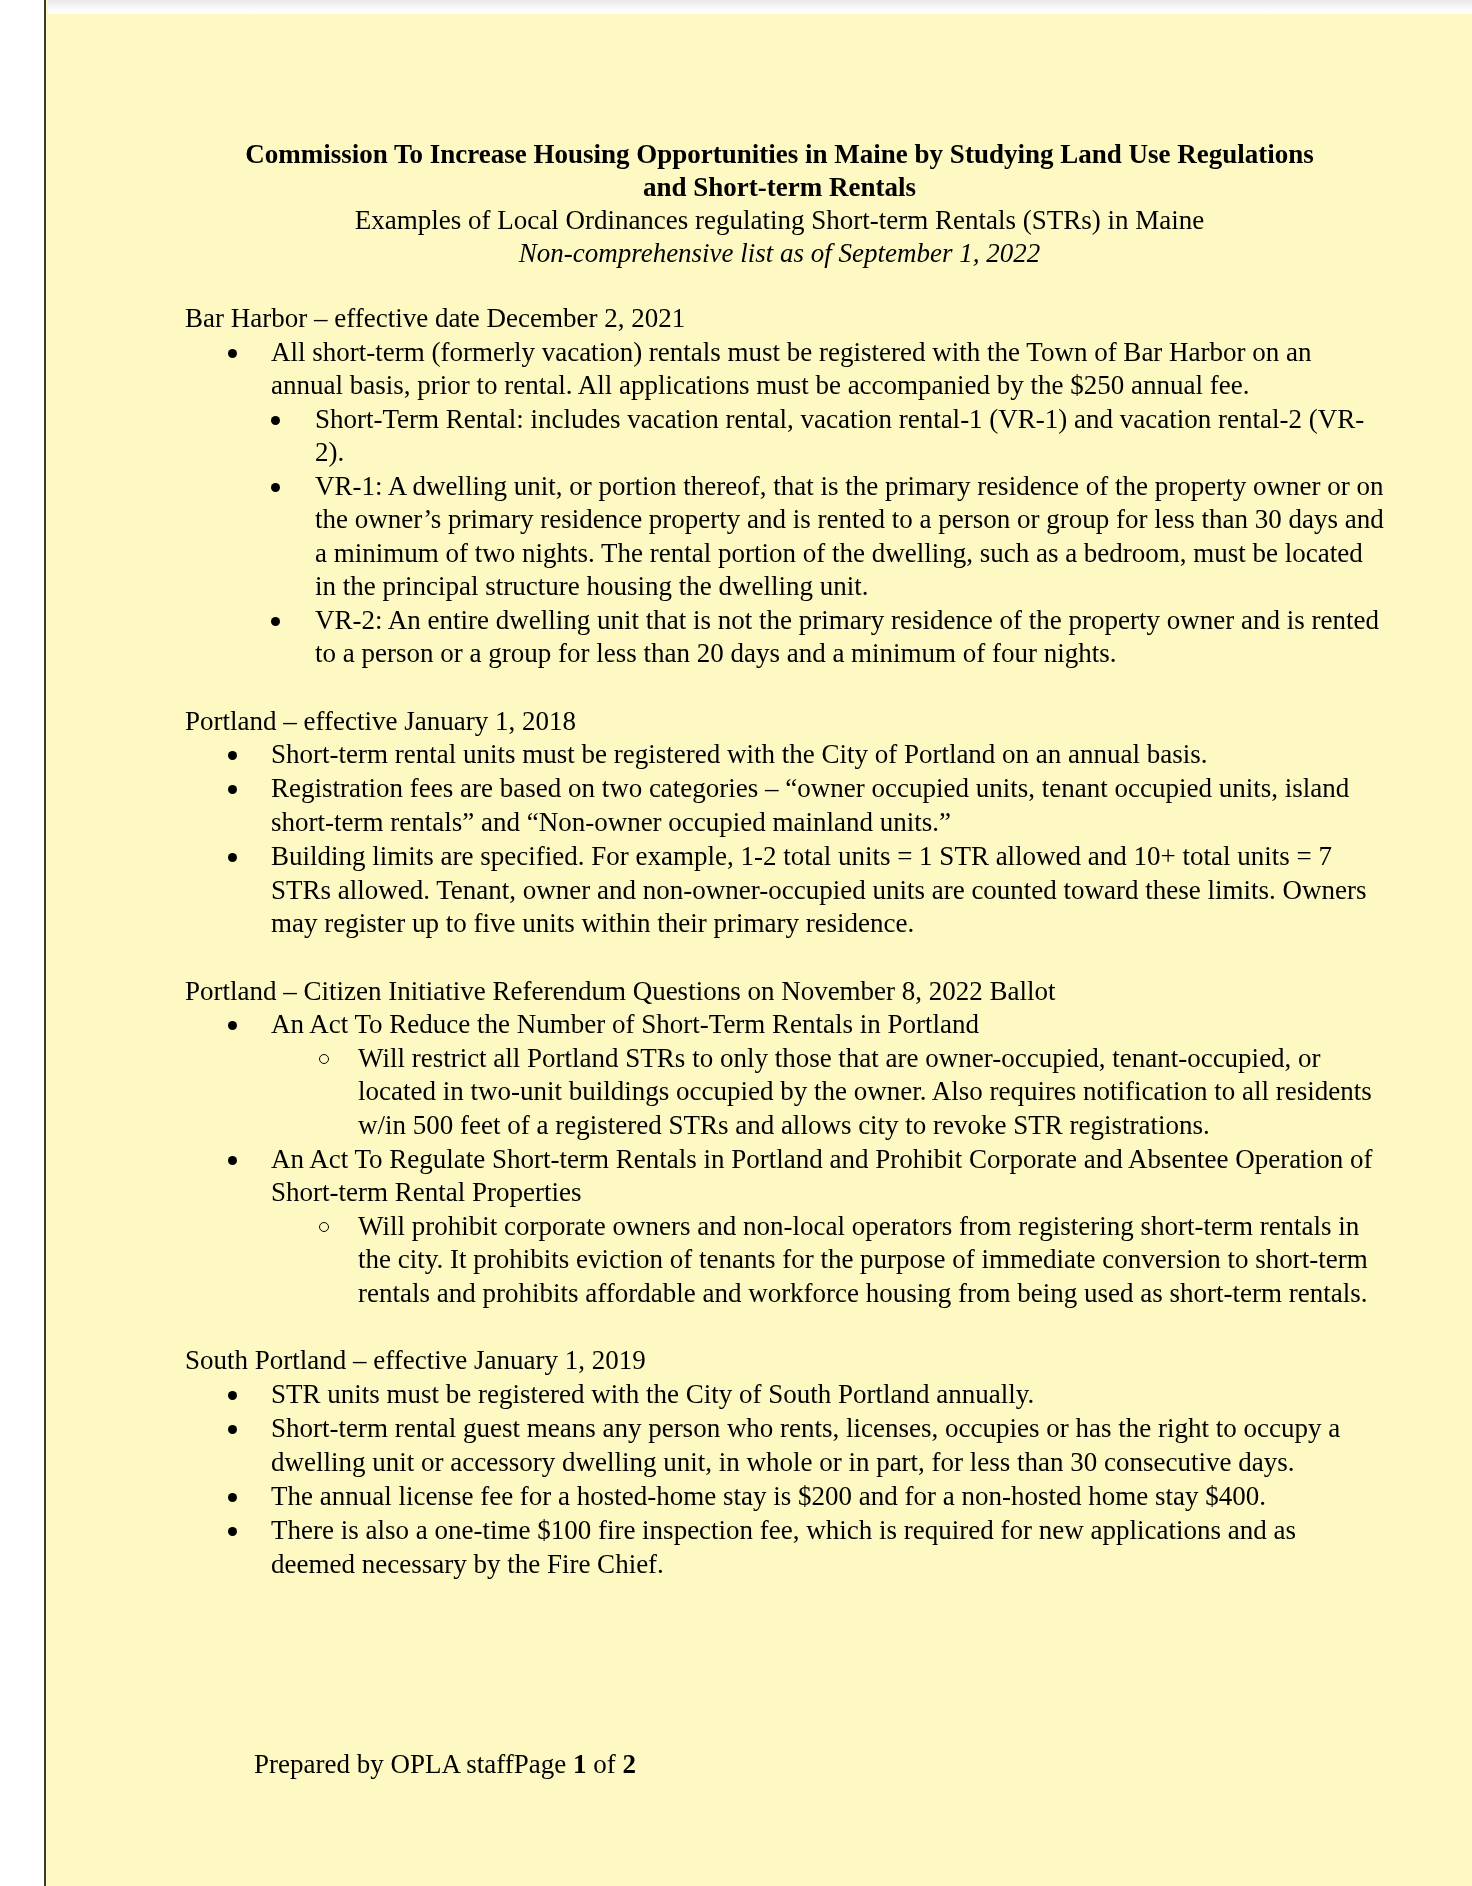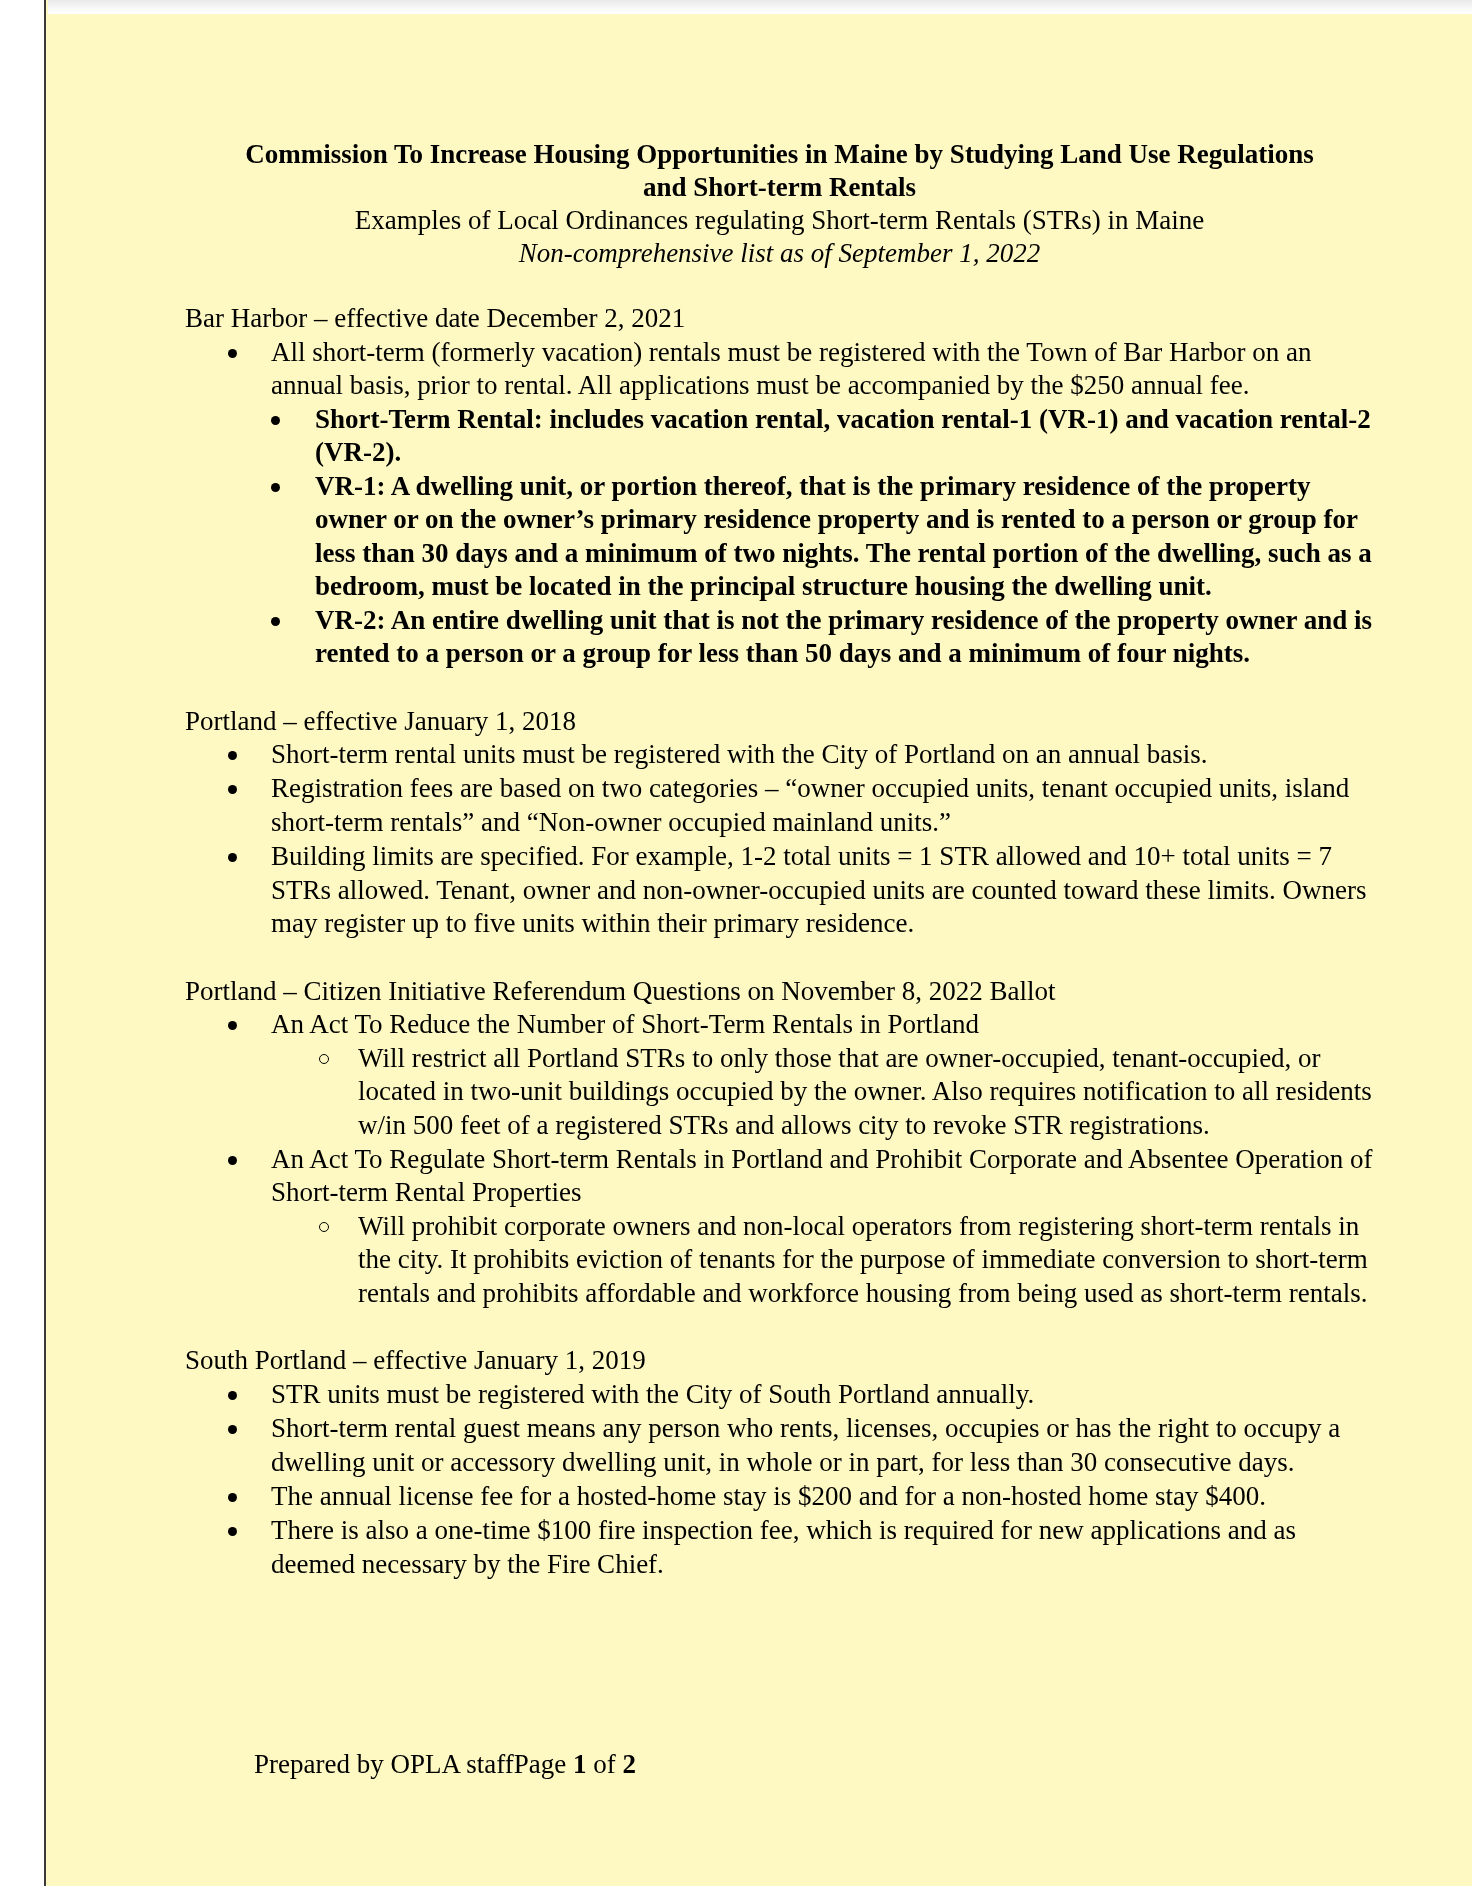--- a/index.html
+++ b/index.html
@@ -64,21 +64,20 @@
       margin-bottom: 0.8px;
     }
     ul.l1 > li > .bul {
       position: absolute;
       left: 43px;
       top: 0;
     }
     ul.l2 > li {
       position: relative;
       padding-left: 44px;
-      font-weight: bold;
     }
     ul.l2 > li > .bul {
       position: absolute;
       left: 0;
       top: 0;
     }
     ul.l3 > li {
       position: relative;
       padding-left: 87px;
     }
@@ -150,21 +149,21 @@
             <li>
               <span class="bul">
                   <span class="bul-dot"></span>
                 </span>
               <span>VR-1: A dwelling unit, or portion thereof, that is the primary residence of the property owner or on the owner’s primary residence property and is rented to a person or group for less than 30 days and a minimum of two nights.  The rental portion of the dwelling, such as a bedroom, must be located in the principal structure housing the dwelling unit.</span>
             </li>
             <li>
               <span class="bul">
                   <span class="bul-dot"></span>
                 </span>
-              <span>VR-2: An entire dwelling unit that is not the primary residence of the property owner and is rented to a person or a group for less than 50 days and a minimum of four nights.</span>
+              <span>VR-2: An entire dwelling unit that is not the primary residence of the property owner and is rented to a person or a group for less than 20 days and a minimum of four nights.</span>
             </li>
           </ul>
         </li>
       </ul>
     </div>
 
     <div class="section">
       <div class="section-heading">Portland – effective January 1, 2018</div>
       <ul class="l1">
         <li>

